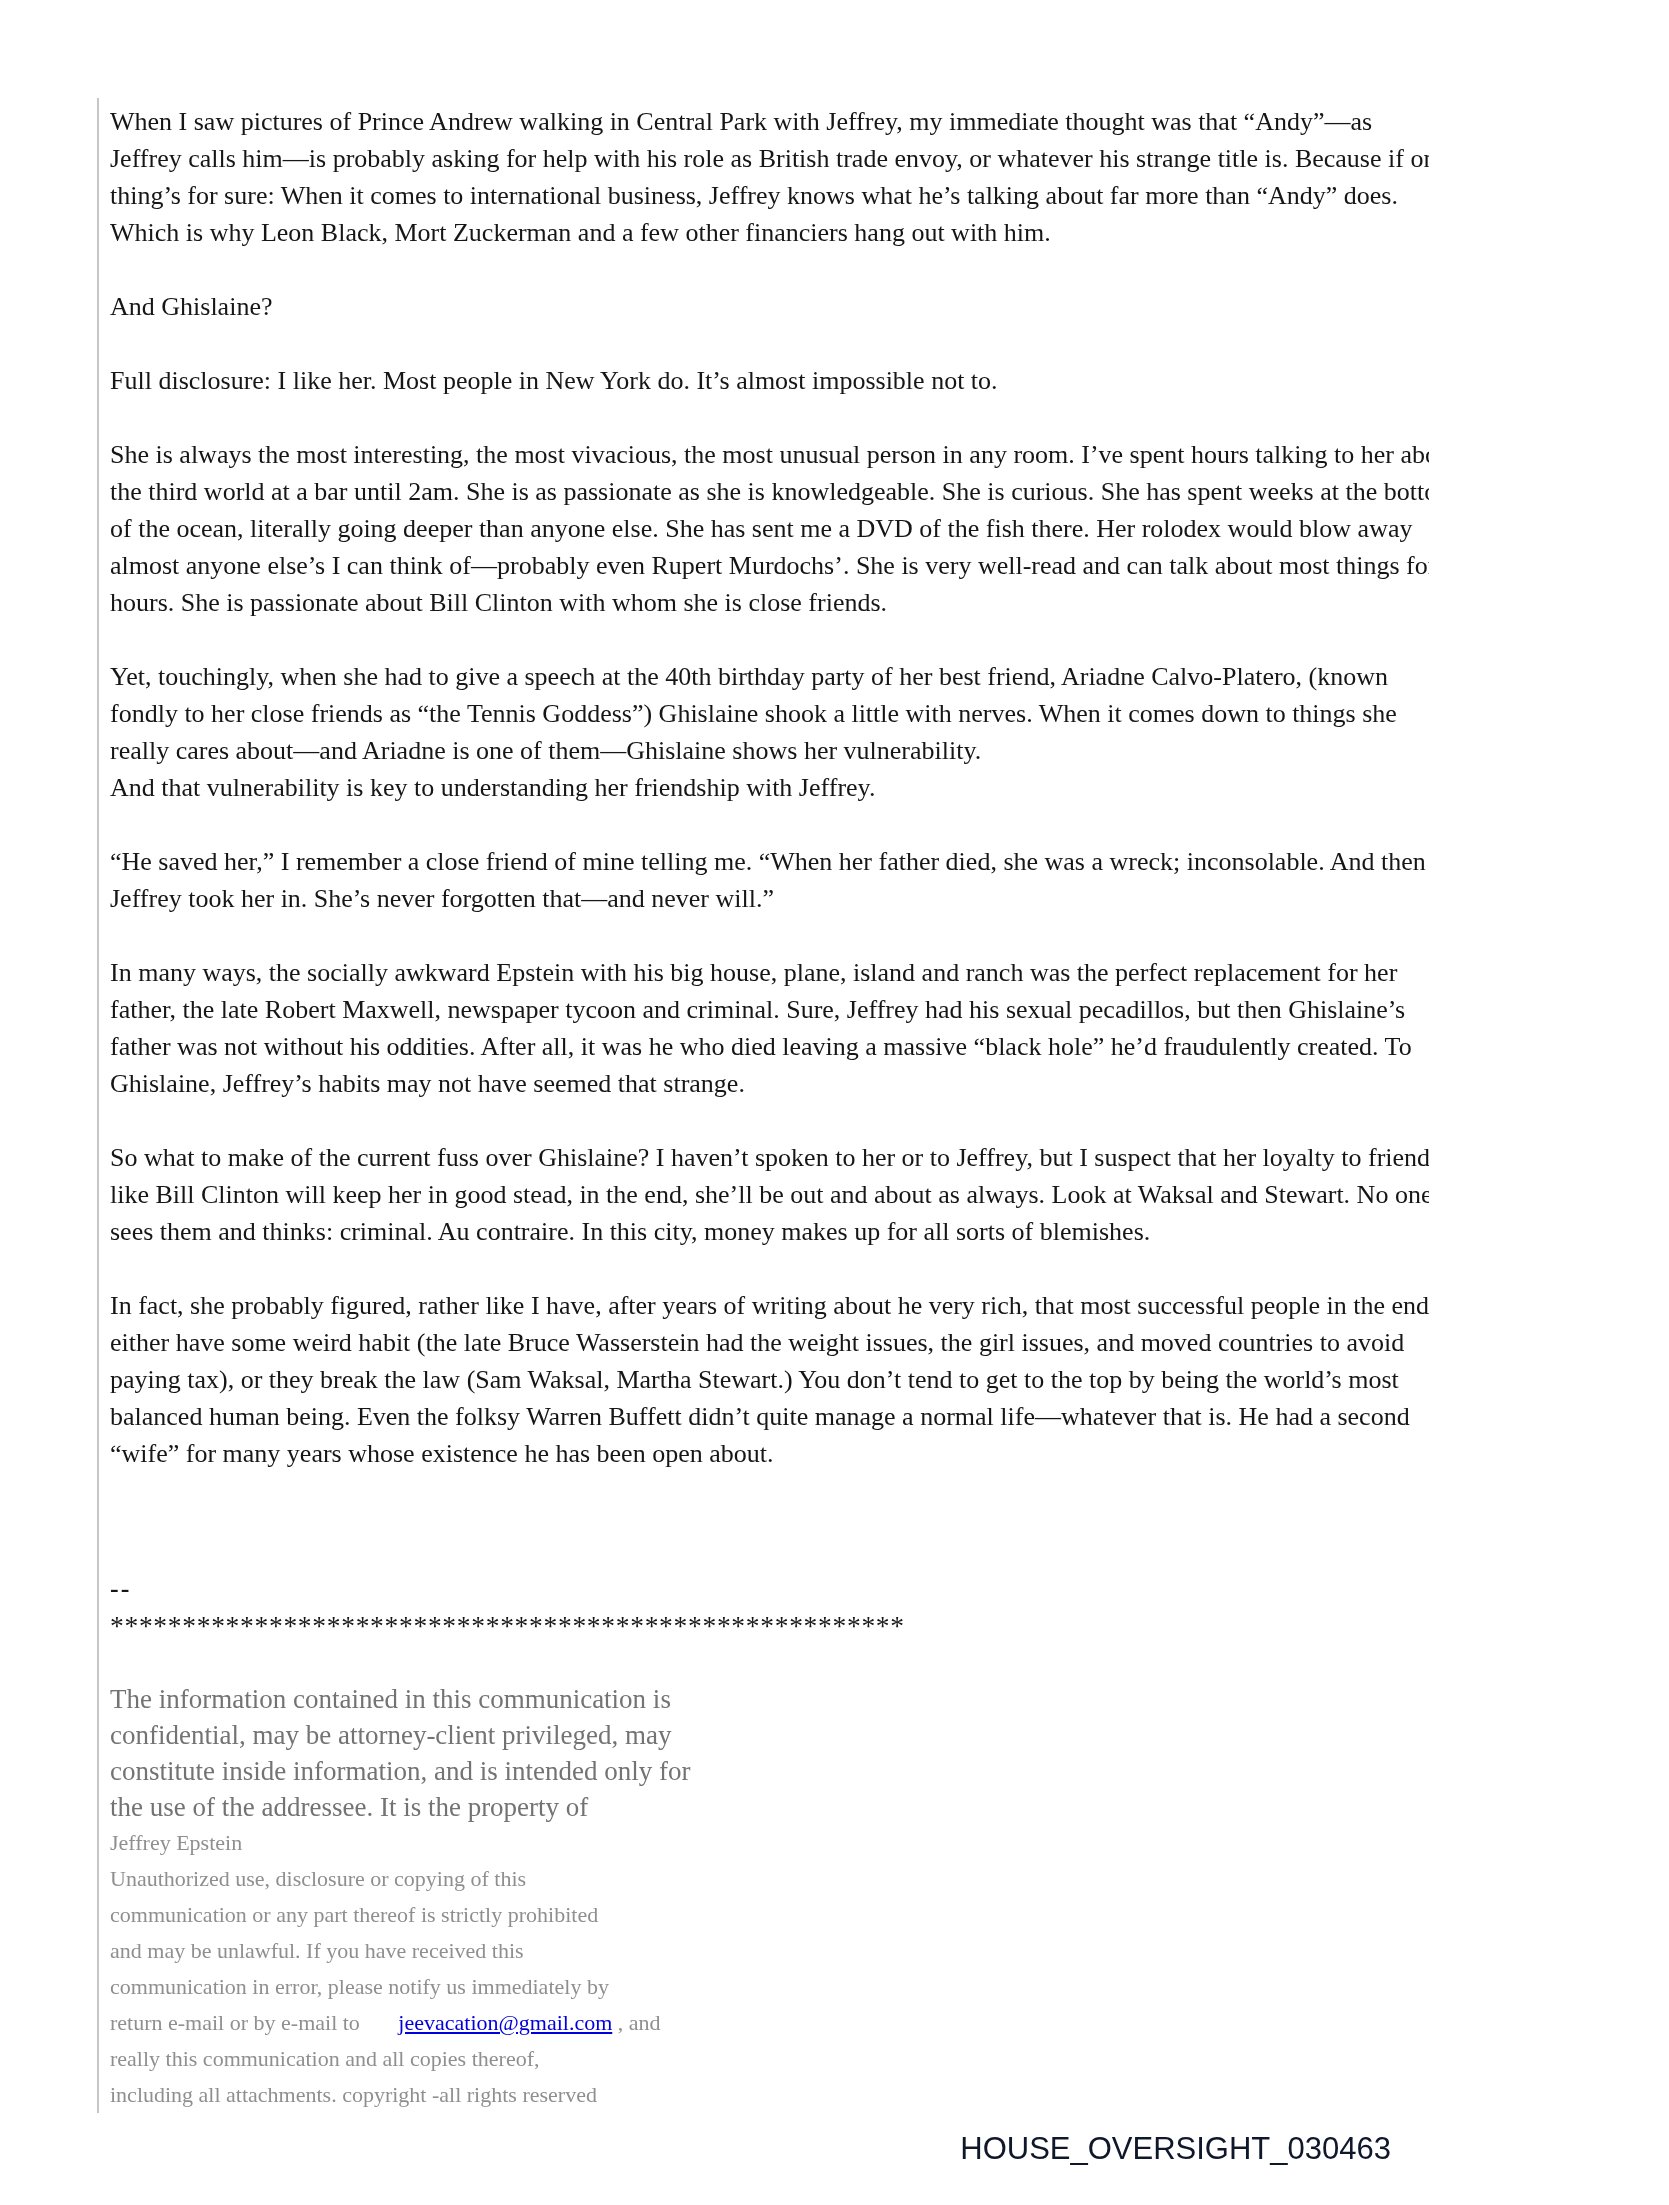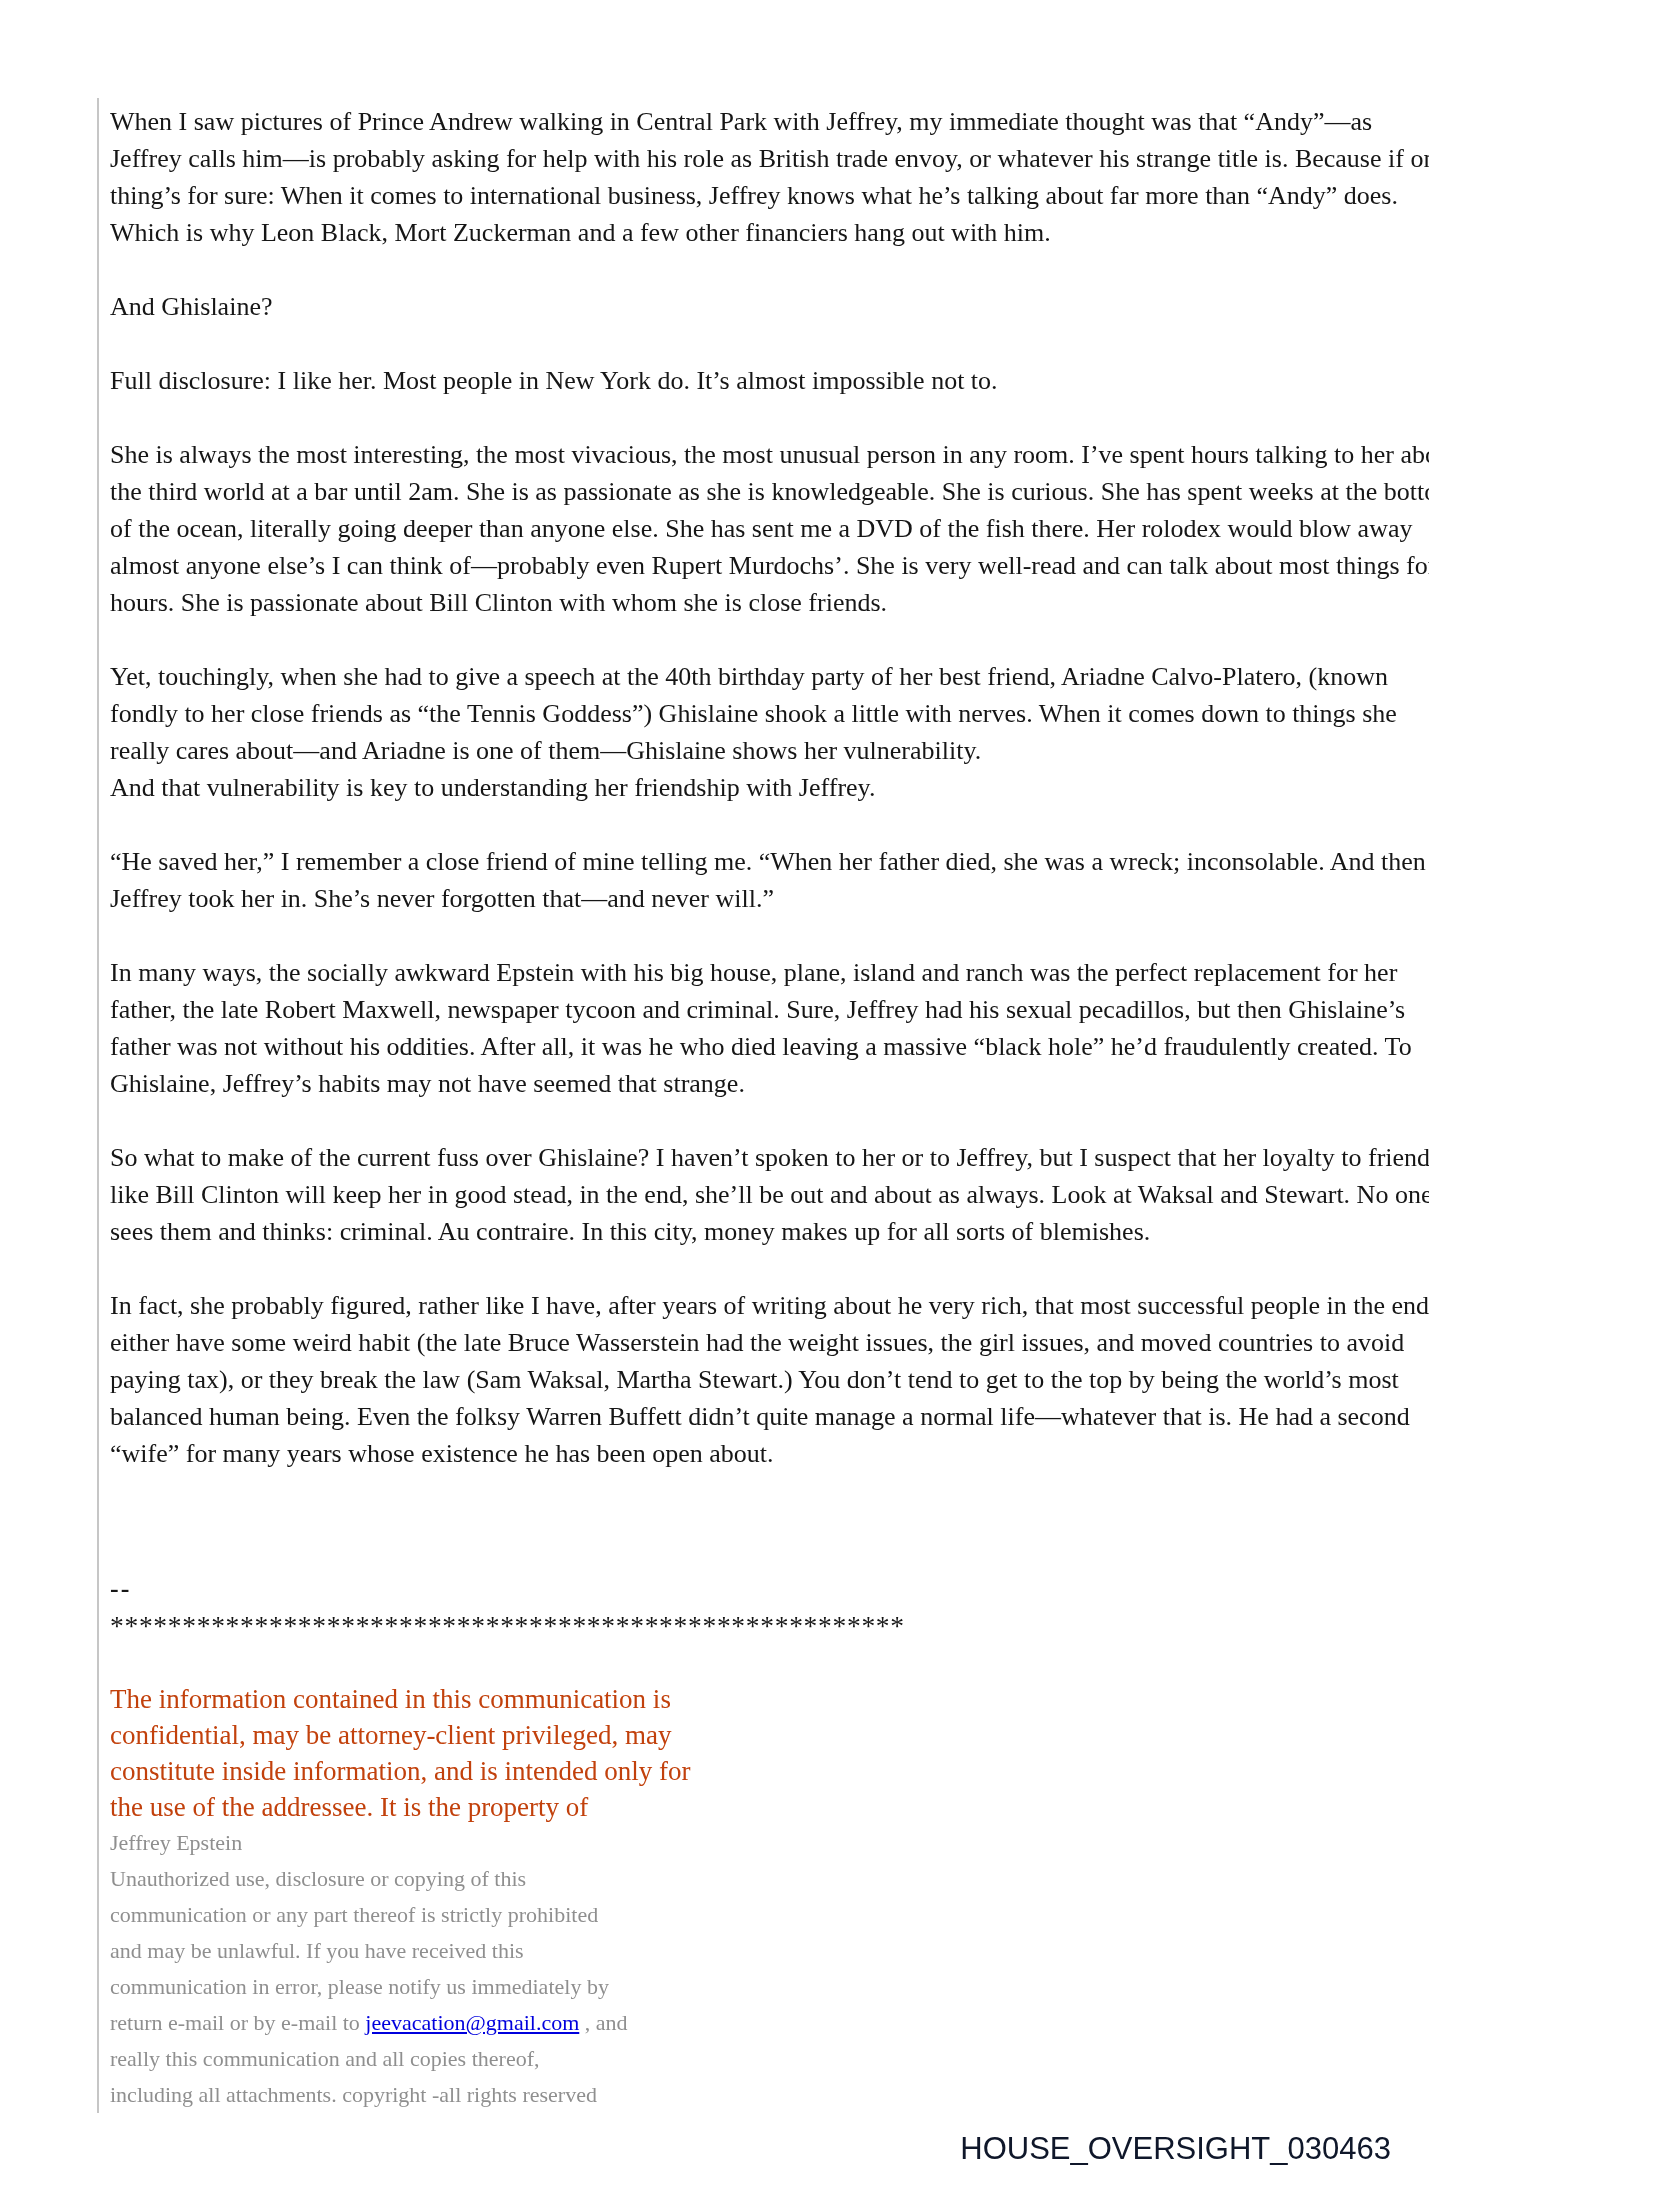--- a/index.html
+++ b/index.html
@@ -48,33 +48,34 @@
     font-size: 27.5px;
     line-height: 37px;
     letter-spacing: 0.7px;
     margin: 0;
   }
   .disclaimer-black {
     font-size: 27px;
     line-height: 36px;
     white-space: pre-line;
     margin: 37px 0 0 0;
-    color: #c2410c;
+    color: #737373;
   }
   .disclaimer-gray {
     font-size: 22px;
     line-height: 36px;
     white-space: pre-line;
     margin: 0;
     color: #8f8f8f;
   }
   .email-link {
     color: #0000dd;
     text-decoration: underline;
     cursor: pointer;
+    margin-left: 33px;
   }
   .bates {
     position: absolute;
     right: 38px;
     top: 2131px;
     font-family: "Liberation Sans", sans-serif;
     font-size: 31px;
     color: #0f172a;
     letter-spacing: 0px;
   }

